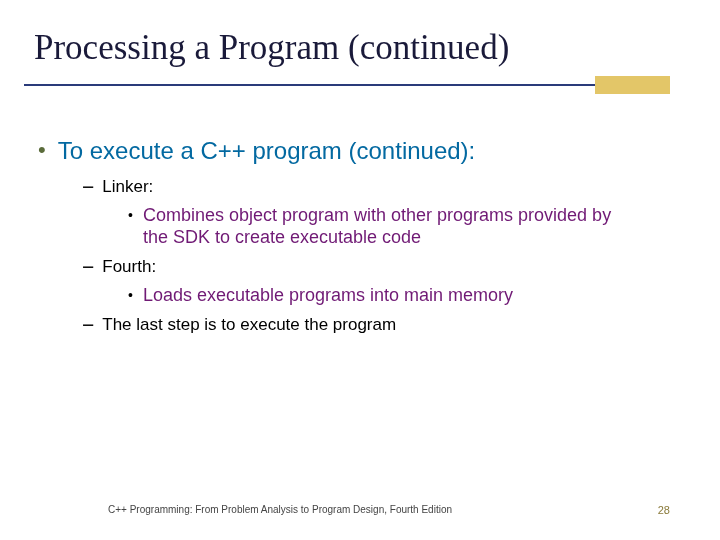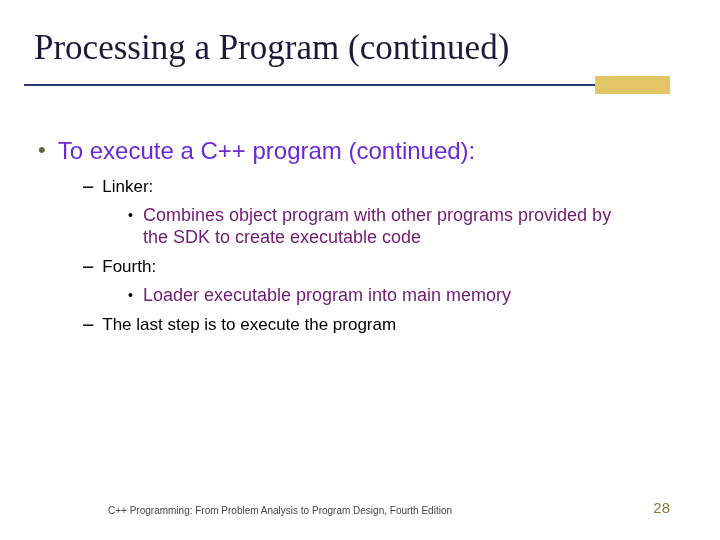--- a/index.html
+++ b/index.html
@@ -56,21 +56,21 @@
     margin-bottom: 8px;
   }
   .lvl1 .bullet {
     color: #5a6b3a;
     font-size: 22px;
     line-height: 28px;
     margin-right: 12px;
   }
   .lvl1 .text {
     font-size: 24px;
-    color: #6d28d9;
+    color: #0369a1;
     line-height: 30px;
     text-align: center;
   }
   .lvl2 {
     display: flex;
     align-items: flex-start;
     margin-left: 44px;
     margin-bottom: 4px;
     margin-top: 6px;
   }
@@ -105,30 +105,29 @@
     max-width: 470px;
   }
   .footer {
     position: absolute;
     bottom: 24px;
     left: 0;
     width: 100%;
     padding: 0 50px 0 108px;
     display: flex;
     justify-content: space-between;
-    align-items: flex-end;
+    align-items: flex-start;
   }
   .footer-text {
     font-size: 10px;
     color: #444;
   }
   .page-num {
-    font-size: 15px;
+    font-size: 11px;
     color: #8a7a3a;
-    margin-top: 44px;
   }
 </style>
 </head>
 <body>
 
 <div class="slide">
 
   <div class="title-area">
     <h1 class="title">Processing a Program (continued)</h1>
     <div class="underline-row">
@@ -154,21 +153,21 @@
       <span class="text">Combines object program with other programs provided by the SDK to create executable code</span>
     </div>
 
     <div class="lvl2">
       <span class="dash">−</span>
       <span class="text">Fourth:</span>
     </div>
 
     <div class="lvl3">
       <span class="dot">•</span>
-      <span class="text">Loader executable program into main memory</span>
+      <span class="text">Loads executable programs into main memory</span>
     </div>
 
     <div class="lvl2">
       <span class="dash">−</span>
       <span class="text">The last step is to execute the program</span>
     </div>
 
   </div>
 
   <div class="footer">

